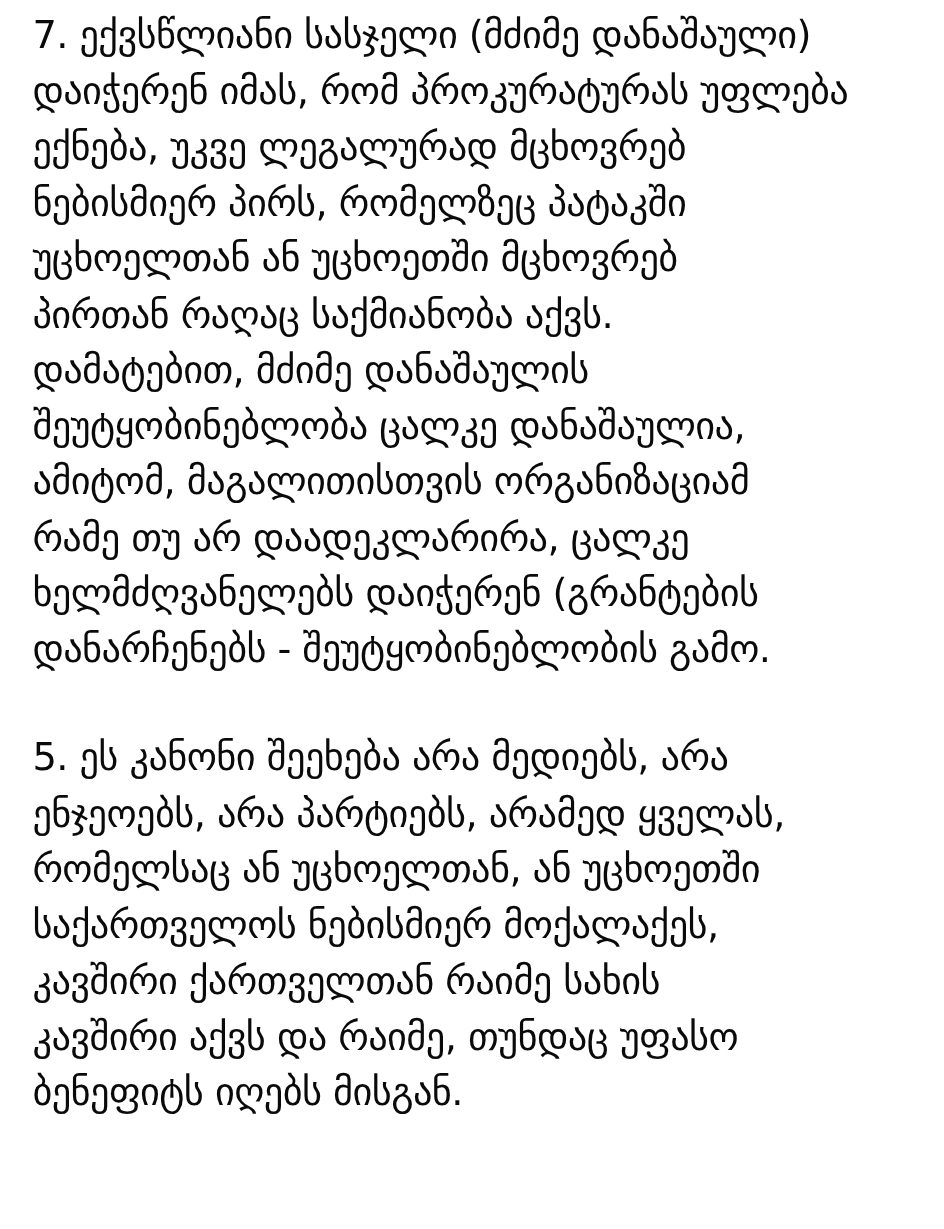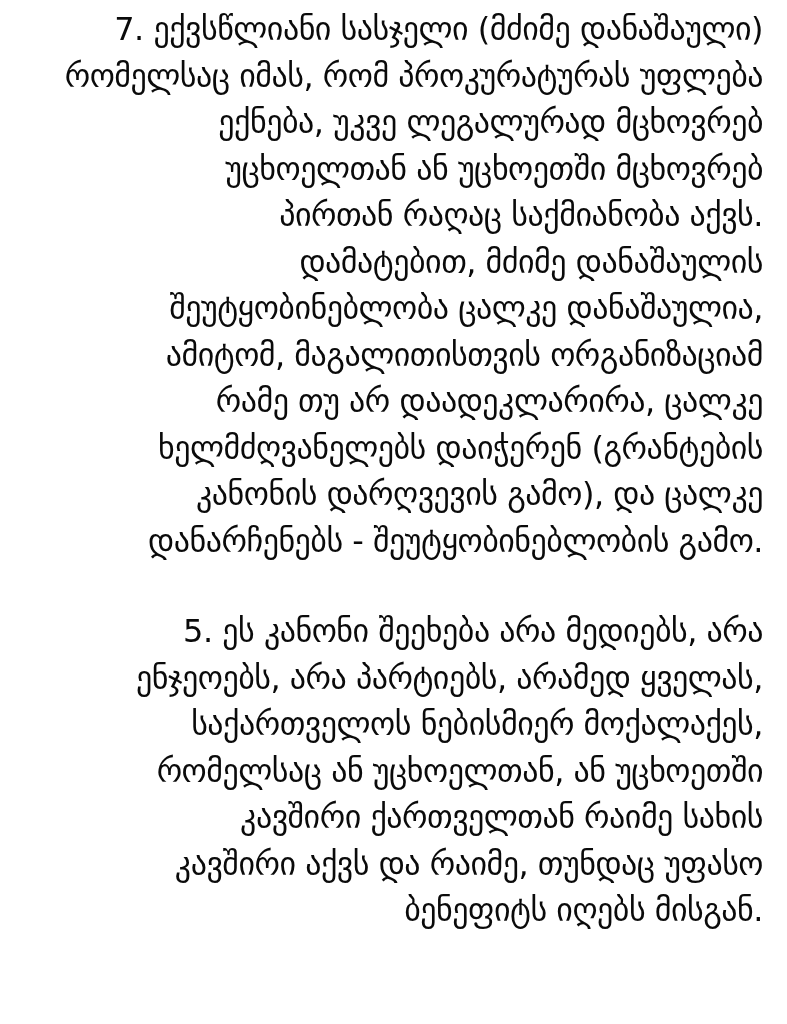--- a/index.html
+++ b/index.html
@@ -13,56 +13,55 @@
     overflow: hidden;
     font-family: "DejaVu Sans", "Liberation Sans", sans-serif;
   }
   .page {
     box-sizing: border-box;
     width: 787px;
     height: 1024px;
     background: #ffffff;
     padding: 6px 24px 0 27px;
     color: #0a0a0a;
-    text-align: right;
   }
   .paragraph {
     margin: 0 0 44px 0;
   }
   .line {
     font-size: 32px;
     line-height: 46.5px;
     letter-spacing: -0.5px;
     white-space: nowrap;
     color: #0a0a0a;
   }
 </style>
 </head>
 <body>
 
 <div class="page">
 
   <div class="paragraph">
     <div class="line">7. ექვსწლიანი სასჯელი (მძიმე დანაშაული)</div>
-    <div class="line">რომელსაც იმას, რომ პროკურატურას უფლება</div>
+    <div class="line">დაიჭერენ იმას, რომ პროკურატურას უფლება</div>
     <div class="line">ექნება, უკვე ლეგალურად მცხოვრებ</div>
+    <div class="line">ნებისმიერ პირს, რომელზეც პატაკში</div>
     <div class="line">უცხოელთან ან უცხოეთში მცხოვრებ</div>
     <div class="line">პირთან რაღაც საქმიანობა აქვს.</div>
     <div class="line">დამატებით, მძიმე დანაშაულის</div>
     <div class="line">შეუტყობინებლობა ცალკე დანაშაულია,</div>
     <div class="line">ამიტომ, მაგალითისთვის ორგანიზაციამ</div>
     <div class="line">რამე თუ არ დაადეკლარირა, ცალკე</div>
     <div class="line">ხელმძღვანელებს დაიჭერენ (გრანტების</div>
-    <div class="line">კანონის დარღვევის გამო), და ცალკე</div>
     <div class="line">დანარჩენებს - შეუტყობინებლობის გამო.</div>
   </div>
 
   <div class="paragraph">
     <div class="line">5. ეს კანონი შეეხება არა მედიებს, არა</div>
     <div class="line">ენჯეოებს, არა პარტიებს, არამედ ყველას,</div>
+    <div class="line">რომელსაც ან უცხოელთან, ან უცხოეთში</div>
     <div class="line">საქართველოს ნებისმიერ მოქალაქეს,</div>
-    <div class="line">რომელსაც ან უცხოელთან, ან უცხოეთში</div>
     <div class="line">კავშირი ქართველთან რაიმე სახის</div>
     <div class="line">კავშირი აქვს და რაიმე, თუნდაც უფასო</div>
     <div class="line">ბენეფიტს იღებს მისგან.</div>
   </div>
 
 </div>
 
 </body></html>

